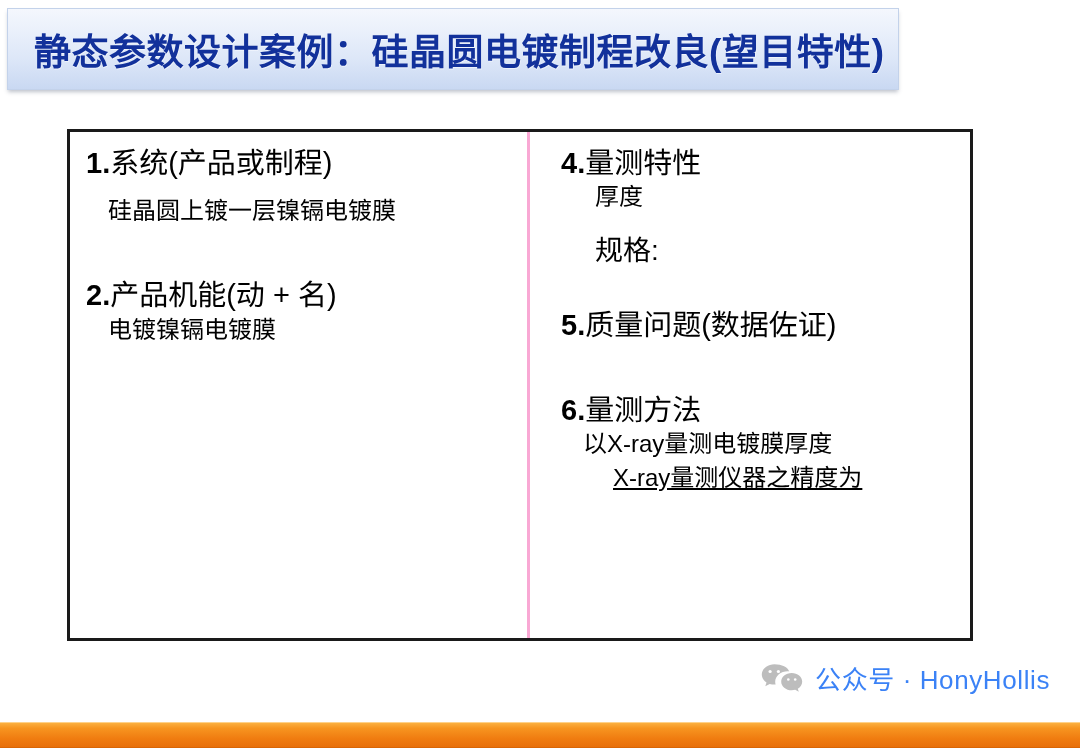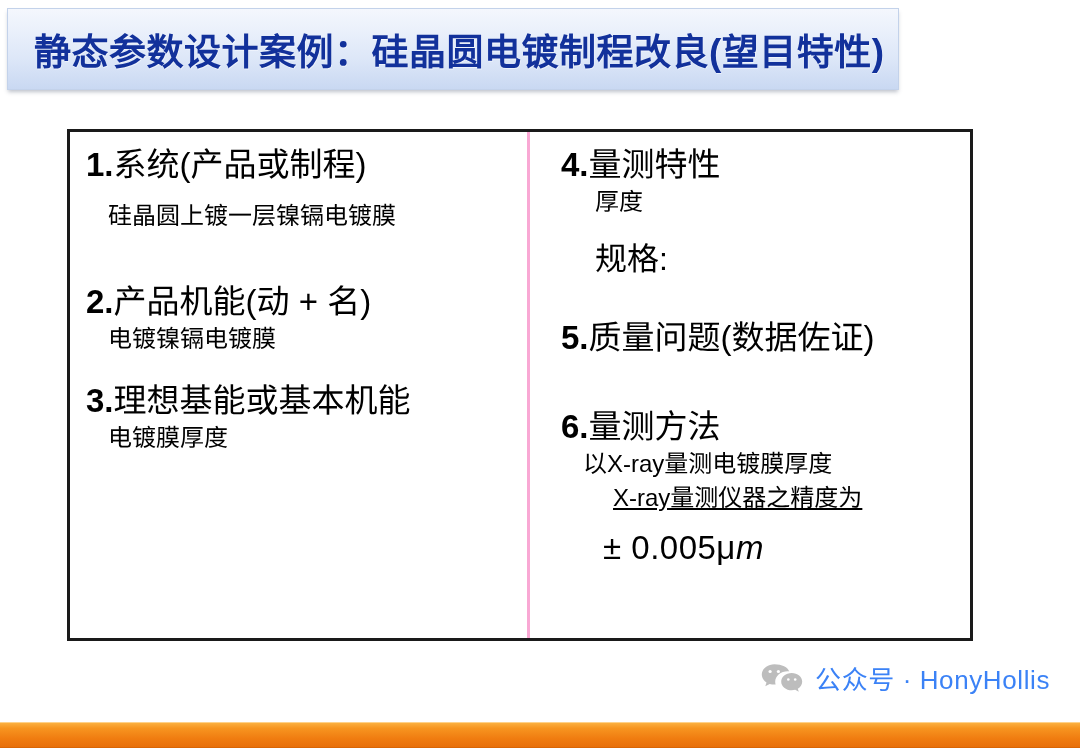--- a/index.html
+++ b/index.html
@@ -59,21 +59,21 @@
   .col {
     position: relative;
     padding: 14px 12px 10px 16px;
   }
   .col-left  { width: 457px; }
   .col-right { width: 422px; border-left: 3px solid #f9a8d4; padding-left: 31px; }
 
   .item { color: #000000; }
 
   .item-head {
-    font-size: 33px;
+    font-size: 29px;
     line-height: 1.18;
     white-space: nowrap;
     color: #000000;
   }
   .item-num { font-weight: bold; }
 
   .item-sub {
     font-size: 24px;
     line-height: 1.42;
     white-space: nowrap;
@@ -84,21 +84,21 @@
   .indent-2 { padding-left: 34px; }
   .indent-3 { padding-left: 52px; text-decoration: underline; }
 
   .spec-line {
     font-size: 24px;
     white-space: nowrap;
     display: flex;
     align-items: baseline;
     padding-left: 34px;
   }
-  .spec-label { font-size: 32px; text-align: right; }
+  .spec-label { font-size: 28px; text-align: right; }
   .spec-value {
     font-size: 35px;
     letter-spacing: 0.5px;
     margin-left: 14px;
   }
   .ital-m { font-style: italic; }
 
   .big-measure {
     font-size: 33px;
     white-space: nowrap;
@@ -162,24 +162,20 @@
 
       <div class="gap-xl"></div>
 
       <div class="item">
         <div class="item-head"><span class="item-num">2.</span><span>产品机能(动 + 名)</span></div>
         <div class="item-sub indent-1">电镀镍镉电镀膜</div>
       </div>
 
       <div class="gap-md"></div>
 
-      <div class="item">
-        <div class="item-head"><span class="item-num">3.</span><span>理想基能或基本机能</span></div>
-        <div class="item-sub indent-1">电镀膜厚度</div>
-      </div>
 
     </div>
 
     <div class="col col-right">
 
       <div class="item">
         <div class="item-head"><span class="item-num">4.</span><span>量测特性</span></div>
         <div class="item-sub indent-2">厚度</div>
         <div class="gap-sm"></div>
         <div class="spec-line">
@@ -193,21 +189,20 @@
         <div class="item-head"><span class="item-num">5.</span><span>质量问题(数据佐证)</span></div>
       </div>
 
       <div class="gap-xl"></div>
 
       <div class="item">
         <div class="item-head"><span class="item-num">6.</span><span>量测方法</span></div>
         <div class="item-sub indent-1">以X-ray量测电镀膜厚度</div>
         <div class="item-sub indent-3">X-ray量测仪器之精度为</div>
         <div class="gap-sm"></div>
-        <div class="big-measure"><span>± 0.005μ</span><span class="ital-m">m</span></div>
       </div>
 
     </div>
 
   </div>
 
   <div class="watermark">
     <span class="wechat-icon-wrap">
       <svg class="wechat-icon" viewBox="0 0 42 30" xmlns="http://www.w3.org/2000/svg" aria-hidden="true">
         <g fill="#bdbdbd">

